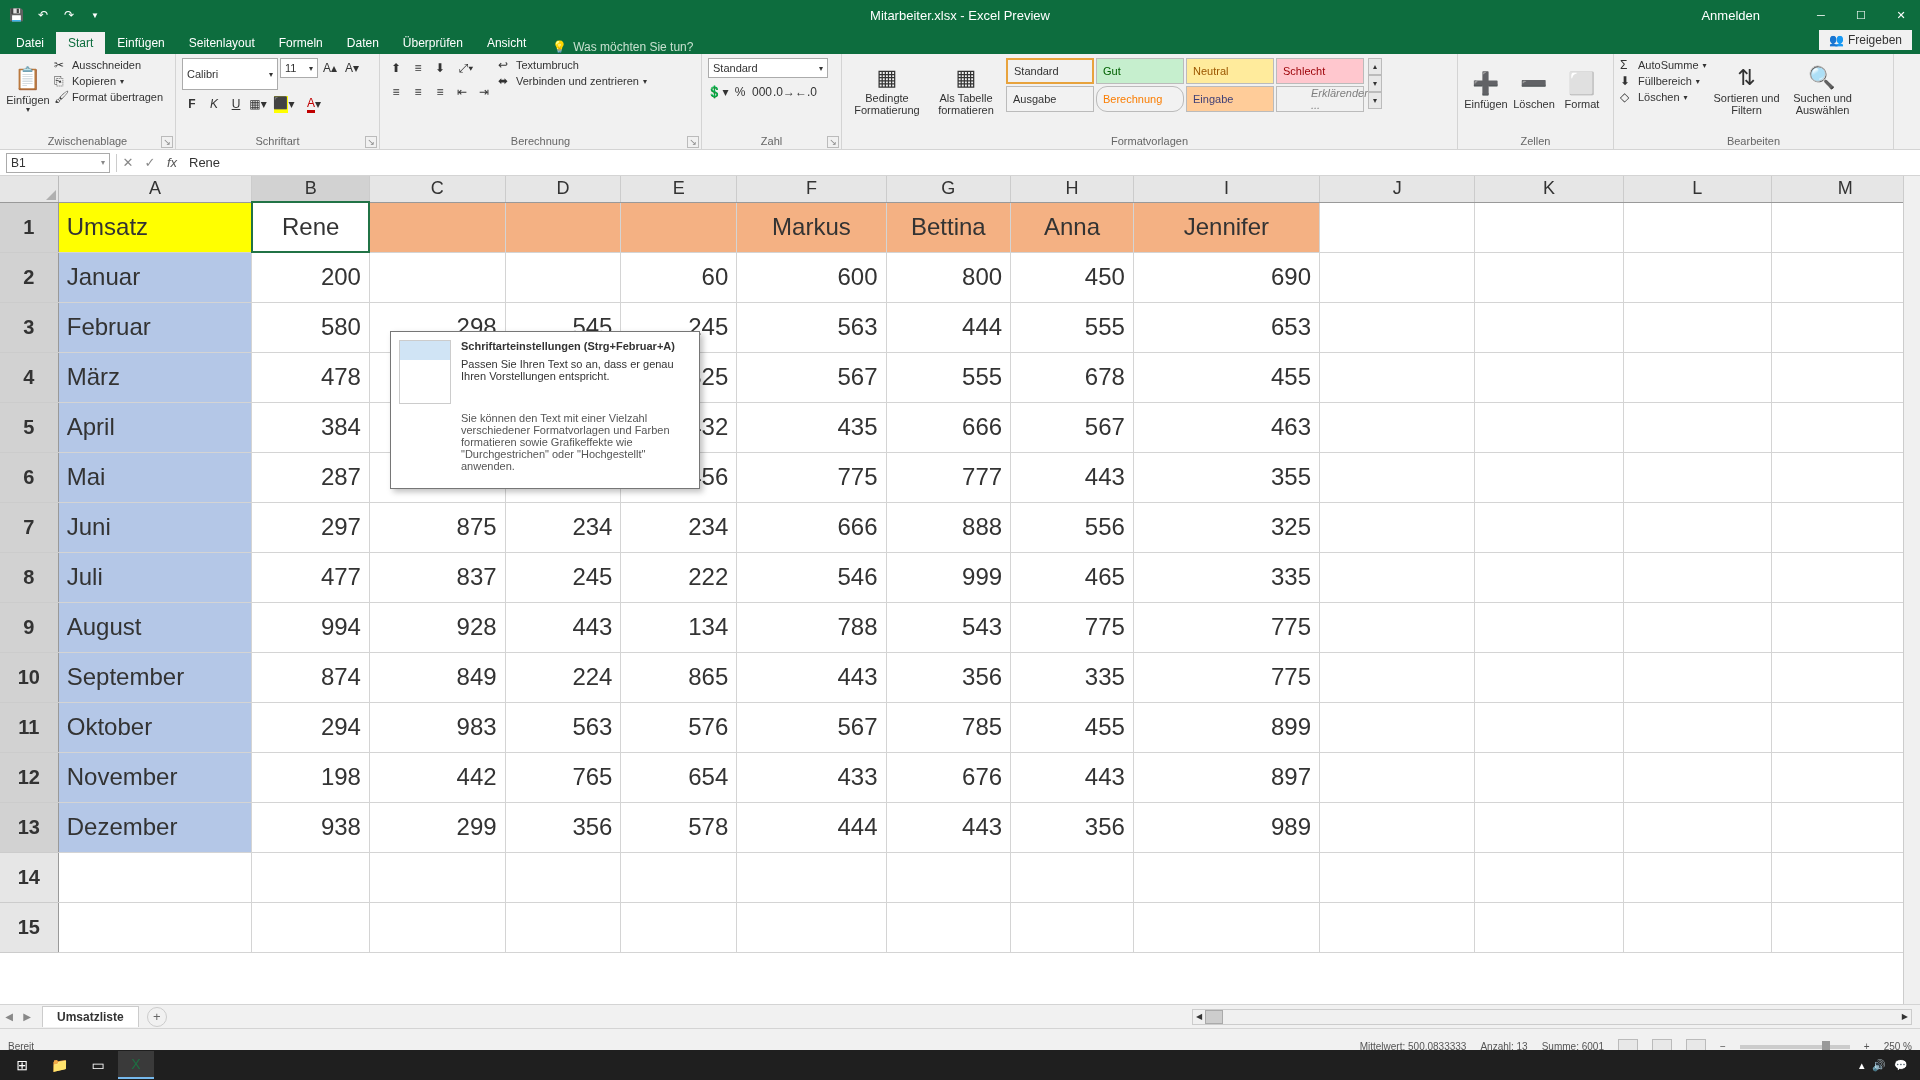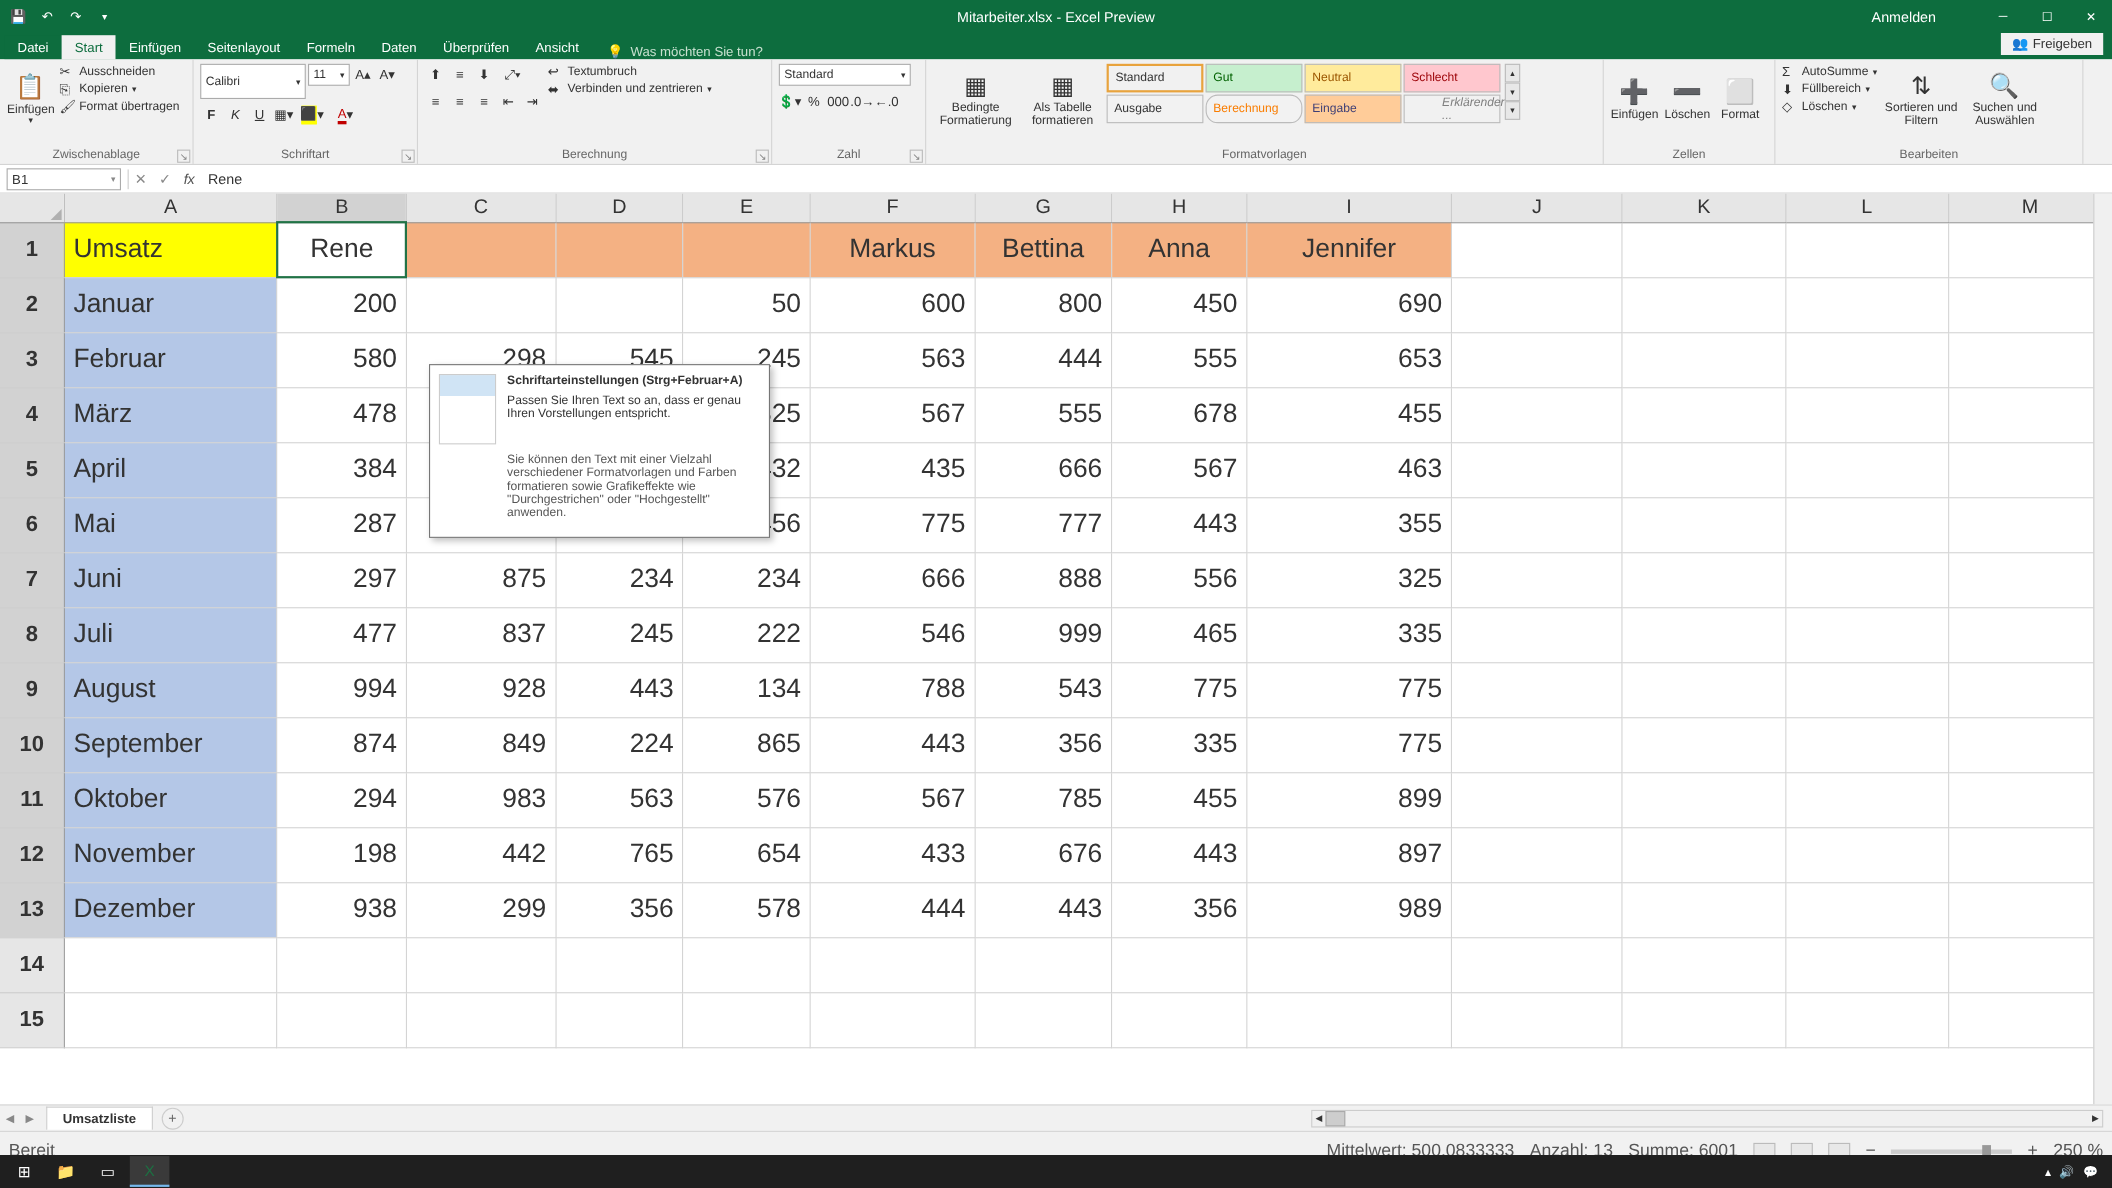--- a/index.html
+++ b/index.html
@@ -88,21 +88,21 @@
 
 .sheet-bar { height: 24px; background: #f1f1f1; border-top: 1px solid #d4d4d4; display: flex; align-items: center; }
 .sheet-nav { width: 18px; height: 20px; display: flex; align-items: center; justify-content: center; color: #888; font-size: 10px; }
 .sheet-tab { padding: 3px 14px; background: #fff; border: 1px solid #ccc; border-bottom: none; font-size: 12px; font-weight: bold; margin-left: 6px; }
 .sheet-add { width: 20px; height: 20px; border: 1px solid #ccc; border-radius: 10px; display: flex; align-items: center; justify-content: center; margin-left: 8px; color: #666; font-size: 13px; }
 .hscroll-area { flex: 1; display: flex; align-items: center; justify-content: flex-end; padding-right: 8px; }
 .hscroll { width: 720px; height: 16px; border: 1px solid #ccc; background: #f0f0f0; display: flex; align-items: center; }
 .hscroll .th { width: 18px; height: 14px; background: #cdcdcd; border: 1px solid #aaa; }
 
 
-.status { height: 36px; background: #f1f1f1; border-top: 1px solid #d4d4d4; display: flex; align-items: center; font-size: 16px; color: #555; padding: 0 8px; }
+.status { height: 36px; background: #f1f1f1; border-top: 1px solid #d4d4d4; display: flex; align-items: center; font-size: 10px; color: #555; padding: 0 8px; }
 .status-right { margin-left: auto; display: flex; align-items: center; gap: 14px; }
 .view-btn { width: 20px; height: 16px; border: 1px solid #bbb; background: #e8e8e8; }
 .zoom-slider { width: 110px; height: 4px; background: #ccc; position: relative; }
 .zoom-slider::after { content: ''; position: absolute; left: 75%; top: -4px; width: 8px; height: 12px; background: #999; }
 
 
 .taskbar { height: 30px; background: #1f1f1f; display: flex; align-items: center; padding: 0 4px; gap: 2px; position: absolute; bottom: 0; left: 0; right: 0; }
 .task-btn { width: 36px; height: 28px; display: flex; align-items: center; justify-content: center; color: #fff; font-size: 14px; }
 .task-btn.active { background: #3a3a3a; border-bottom: 2px solid #76b9ed; }
 .task-right { margin-left: auto; display: flex; align-items: center; gap: 8px; color: #fff; font-size: 11px; padding-right: 8px; }
@@ -391,21 +391,21 @@
           <td class="cell"></td>
           <td class="cell"></td>
           <td class="cell"></td>
         </tr>
         <tr>
           <th class="row-h sel">2</th>
           <td class="cell mon">Januar</td>
           <td class="cell num" style="background:#fff;">200</td>
           <td class="cell num"></td>
           <td class="cell num"></td>
-          <td class="cell num">50</td>
+          <td class="cell num">60</td>
           <td class="cell num">600</td>
           <td class="cell num">800</td>
           <td class="cell num">450</td>
           <td class="cell num">690</td>
           <td class="cell"></td>
           <td class="cell"></td>
           <td class="cell"></td>
           <td class="cell"></td>
         </tr>
         <tr>

